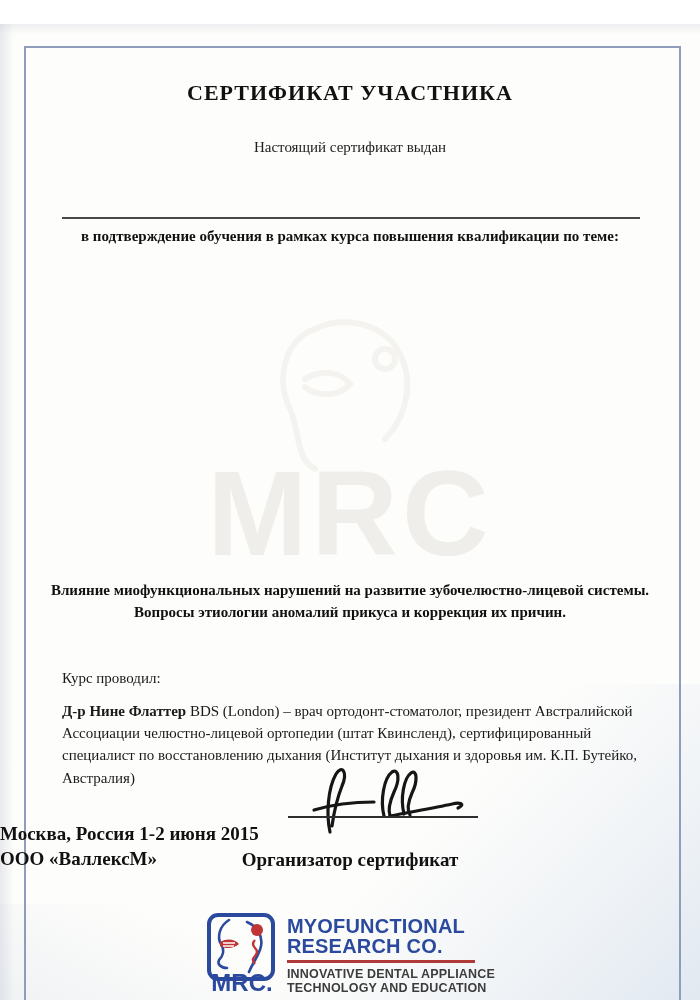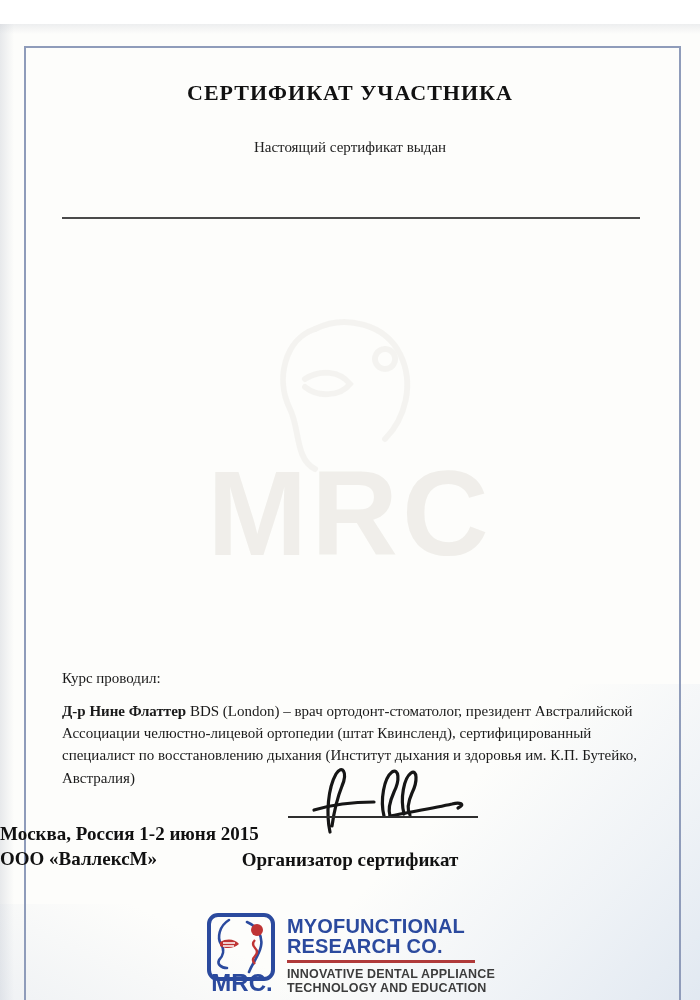--- a/index.html
+++ b/index.html
@@ -114,23 +114,25 @@
     </svg>
     <div class="wm-text">MRC</div>
   </div>
 
   <div class="title">СЕРТИФИКАТ УЧАСТНИКА</div>
 
   <div class="issued">Настоящий сертификат выдан</div>
 
   <div class="name-line"></div>
 
+  <div class="confirm">в подтверждение обучения в рамках курса повышения квалификации по теме:</div>
 
   <div class="topic">
-    <br>
+    <span>Влияние миофункциональных нарушений на развитие зубочелюстно-лицевой системы.</span><br>
+    <span>Вопросы этиологии аномалий прикуса и коррекция их причин.</span>
   </div>
 
   <div class="conducted">Курс проводил:</div>
 
   <div class="instructor">
     <b>Д-р Нине Флаттер</b><span> BDS (London) – врач ортодонт-стоматолог, президент Австралийской Ассоциации челюстно-лицевой ортопедии (штат Квинсленд), сертифицированный специалист по восстановлению дыхания (Институт дыхания и здоровья им. К.П. Бутейко, Австралия)</span>
   </div>
 
   <svg class="sig" width="180" height="70" viewBox="0 0 180 70">
     <g fill="none" stroke="#161616" stroke-width="3.2" stroke-linecap="round">

